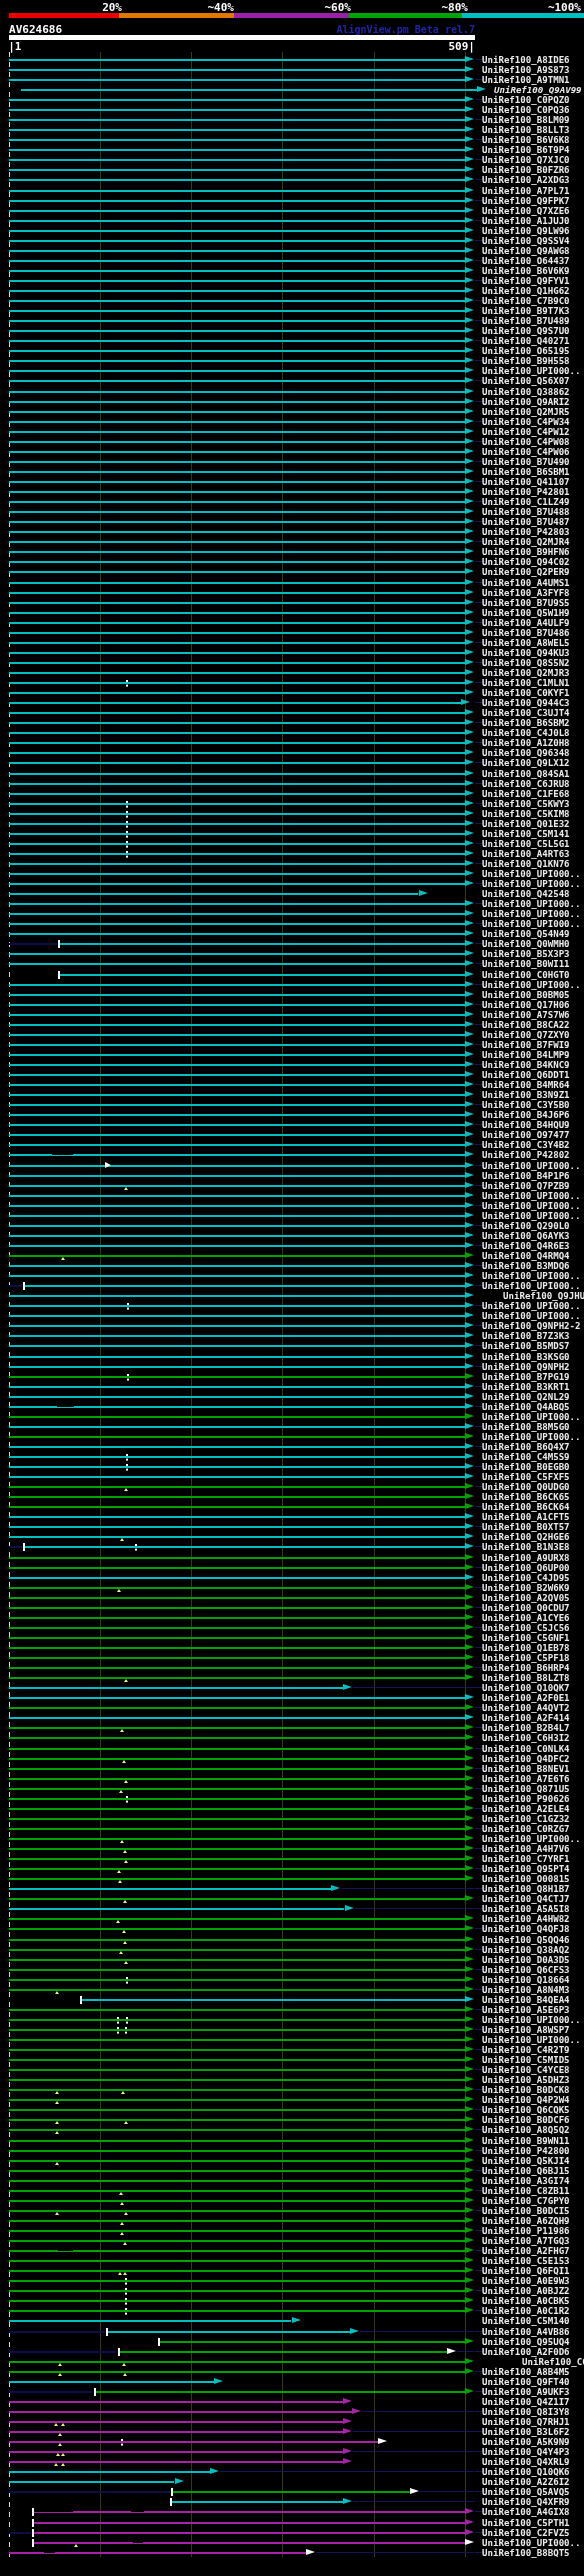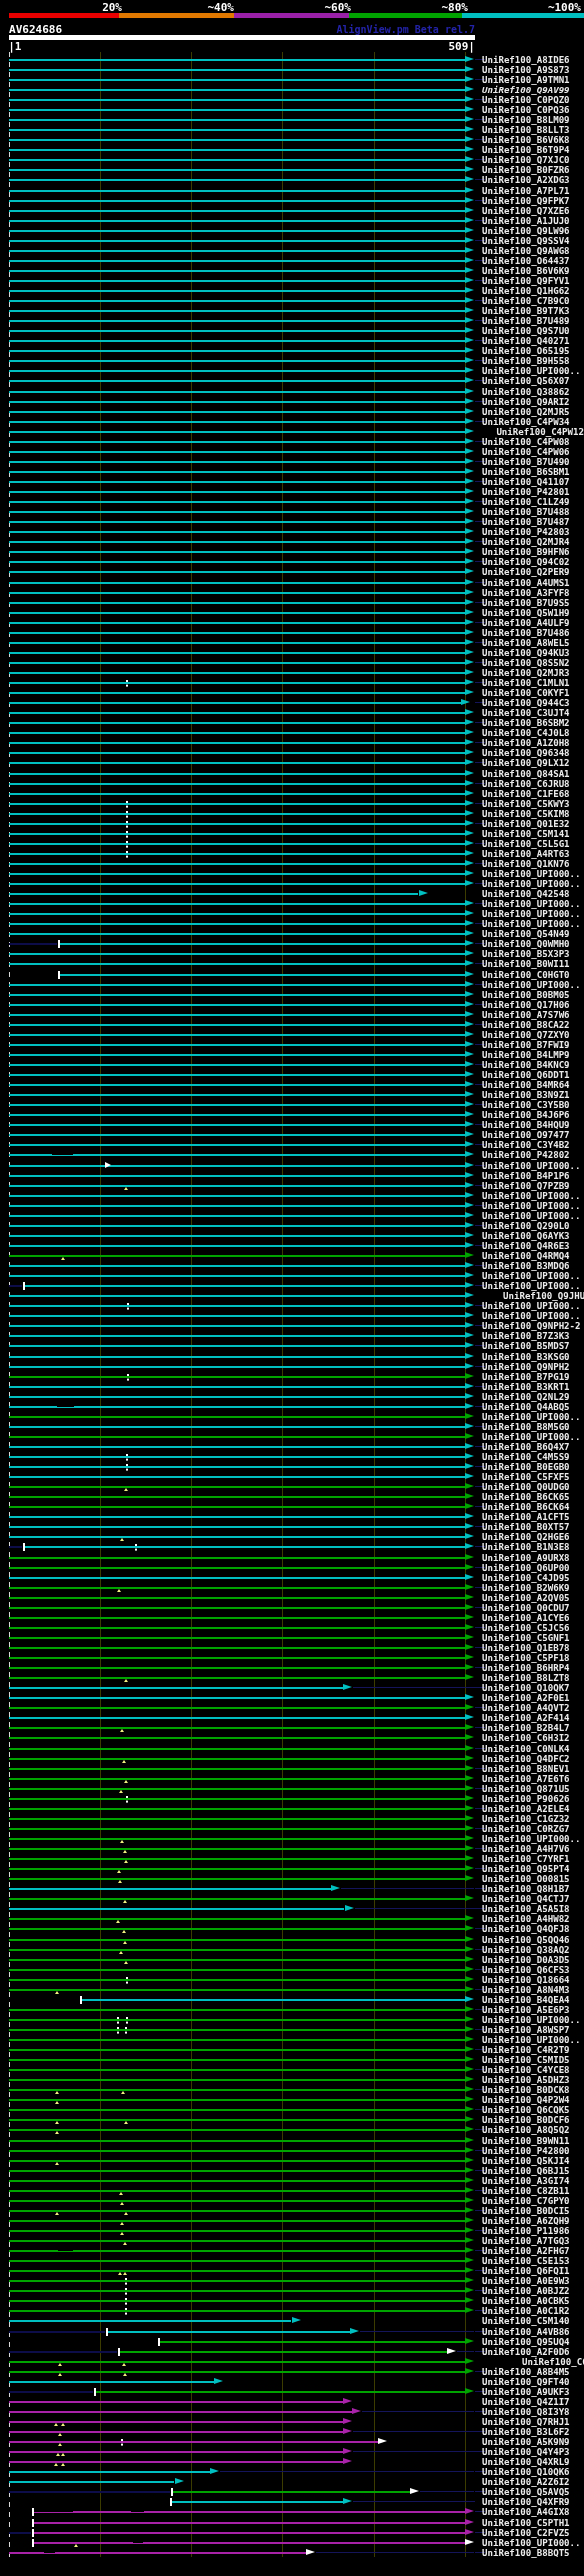--- a/index.html
+++ b/index.html
@@ -68,21 +68,21 @@
         <div style="position: absolute; left: 9.1px; top: 3.7px; width: 456px; height: 2.7px; background: rgb(0, 191, 192);"></div>
         <div style="position: absolute; left: 465px; top: 0.9px; width: 0px; height: 0px; border-top: 3.7px solid transparent; border-bottom: 3.7px solid transparent; border-left: 9.1px solid rgb(0, 191, 192);"></div>
         <div class="lab" style="position: absolute;">UniRef100_A9S873</div>
       </div>
       <div class="row" style="position: absolute; left: 0px; top: 75px; width: 585px; height: 10px;">
         <div style="position: absolute; left: 9.1px; top: 3.7px; width: 456px; height: 2.7px; background: rgb(0, 191, 192);"></div>
         <div style="position: absolute; left: 465px; top: 0.9px; width: 0px; height: 0px; border-top: 3.7px solid transparent; border-bottom: 3.7px solid transparent; border-left: 9.1px solid rgb(0, 191, 192);"></div>
         <div style="position: absolute; left: 475px; top: 3.7px; width: 10px; height: 1.8px; background: rgb(20, 20, 90);"></div>
         <div class="lab" style="position: absolute;">UniRef100_A9TMN1</div>
       </div>
-      <div class="row" style="position: absolute; left: 0px; top: 85px; width: 464px; height: 10px; font-style: italic;">
+      <div class="row" style="position: absolute; left: 12px; top: 85px; width: 464px; height: 10px; font-style: italic;">
         <div style="position: absolute; left: 9.1px; top: 3.7px; width: 456px; height: 2.7px; background: rgb(0, 191, 192);"></div>
         <div style="position: absolute; left: 465px; top: 0.9px; width: 0px; height: 0px; border-top: 3.7px solid transparent; border-bottom: 3.7px solid transparent; border-left: 9.1px solid rgb(0, 191, 192);"></div>
         <div class="lab" style="position: absolute;">UniRef100_Q9AV99</div>
       </div>
       <div class="row" style="position: absolute; left: 0px; top: 95px; width: 585px; height: 10px;">
         <div style="position: absolute; left: 9.1px; top: 3.7px; width: 456px; height: 2.7px; background: rgb(0, 191, 192);"></div>
         <div style="position: absolute; left: 465px; top: 0.9px; width: 0px; height: 0px; border-top: 3.7px solid transparent; border-bottom: 3.7px solid transparent; border-left: 9.1px solid rgb(0, 191, 192);"></div>
         <div style="position: absolute; left: 475px; top: 3.7px; width: 10px; height: 1.8px; background: rgb(20, 20, 90);"></div>
         <div class="lab" style="position: absolute;">UniRef100_C0PQZ0</div>
       </div>
@@ -255,21 +255,21 @@
         <div style="position: absolute; left: 9.1px; top: 3.7px; width: 456px; height: 2.7px; background: rgb(0, 191, 192);"></div>
         <div style="position: absolute; left: 465px; top: 0.9px; width: 0px; height: 0px; border-top: 3.7px solid transparent; border-bottom: 3.7px solid transparent; border-left: 9.1px solid rgb(0, 191, 192);"></div>
         <div class="lab" style="position: absolute;">UniRef100_Q2MJR5</div>
       </div>
       <div class="row" style="position: absolute; left: 0px; top: 417px; width: 585px; height: 10px;">
         <div style="position: absolute; left: 9.1px; top: 3.7px; width: 456px; height: 2.7px; background: rgb(0, 191, 192);"></div>
         <div style="position: absolute; left: 465px; top: 0.9px; width: 0px; height: 0px; border-top: 3.7px solid transparent; border-bottom: 3.7px solid transparent; border-left: 9.1px solid rgb(0, 191, 192);"></div>
         <div style="position: absolute; left: 475px; top: 3.7px; width: 10px; height: 1.8px; background: rgb(20, 20, 90);"></div>
         <div class="lab" style="position: absolute;">UniRef100_C4PW34</div>
       </div>
-      <div class="row" style="position: absolute; left: 0px; top: 427px; width: 585px; height: 10px; text-align: right;">
+      <div class="row" style="position: absolute; left: 0px; top: 427px; width: 585px; height: 10px;">
         <div style="position: absolute; left: 9.1px; top: 3.7px; width: 456px; height: 2.7px; background: rgb(0, 191, 192);"></div>
         <div style="position: absolute; left: 465px; top: 0.9px; width: 0px; height: 0px; border-top: 3.7px solid transparent; border-bottom: 3.7px solid transparent; border-left: 9.1px solid rgb(0, 191, 192);"></div>
         <div class="lab" style="position: absolute;">UniRef100_C4PW12</div>
       </div>
       <div class="row" style="position: absolute; left: 0px; top: 437px; width: 585px; height: 10px;">
         <div style="position: absolute; left: 9.1px; top: 3.7px; width: 456px; height: 2.7px; background: rgb(0, 191, 192);"></div>
         <div style="position: absolute; left: 465px; top: 0.9px; width: 0px; height: 0px; border-top: 3.7px solid transparent; border-bottom: 3.7px solid transparent; border-left: 9.1px solid rgb(0, 191, 192);"></div>
         <div style="position: absolute; left: 475px; top: 3.7px; width: 10px; height: 1.8px; background: rgb(20, 20, 90);"></div>
         <div class="lab" style="position: absolute;">UniRef100_C4PW08</div>
       </div>

